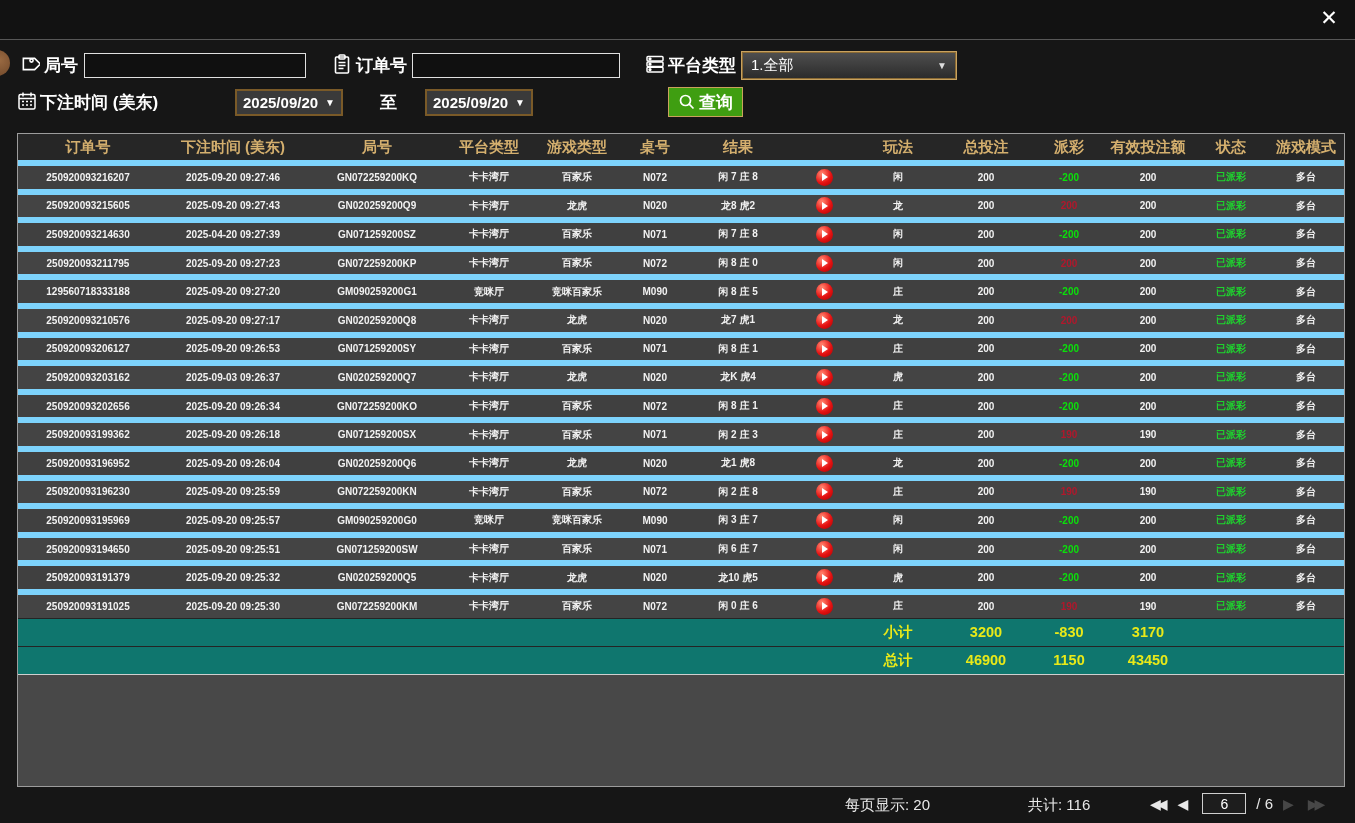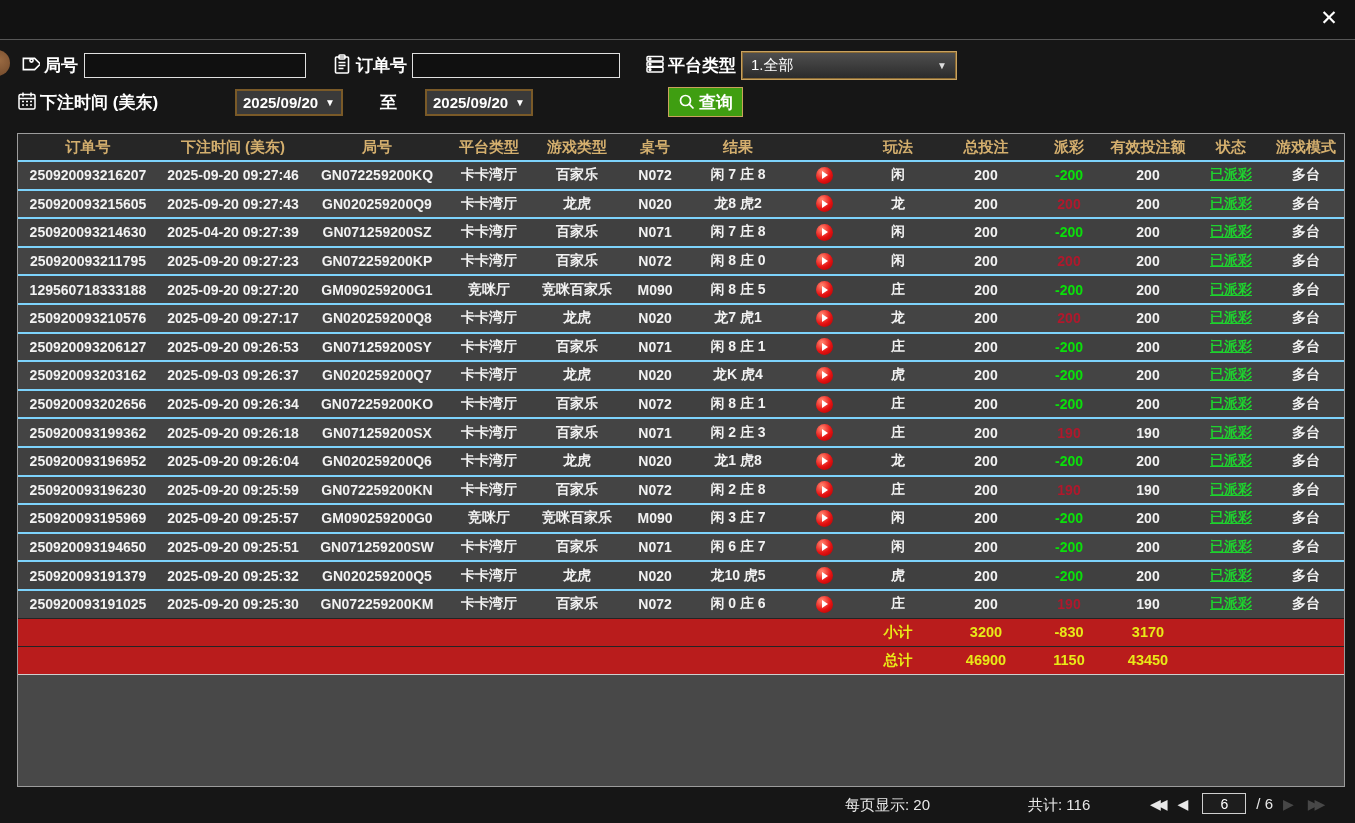--- a/index.html
+++ b/index.html
@@ -33,33 +33,33 @@
                 color:#fff; font-size:17px; font-weight:700; display:flex; align-items:center;
                 gap:3px; padding:0 9px; cursor:pointer; }
 
   
   .grid-table { position:absolute; left:17px; top:133px; width:1328px; height:654px;
                 border:1px solid #9c9c9c; background:#474747; display:flex; flex-direction:column; }
   .trow { display:grid; grid-template-columns:140px 150px 138px 86px 90px 66px 100px 72px 76px 100px 66px 92px 74px minmax(0,1fr);
           align-items:center; }
   .thead { height:26px; background:#262626; color:#d4af6e; font-size:15px; font-weight:700; flex:0 0 auto; }
   .thead span { text-align:center; }
-  .drow { height:28.6px; flex:0 0 auto; border-top:2px solid #7dd3fc; background:#404040; font-size:14px; }
+  .drow { height:28.6px; flex:0 0 auto; border-top:6px solid #7dd3fc; background:#404040; font-size:10px; }
   .drow.alt { background:#444444; }
   .drow span { text-align:center; color:#f2f2f2; font-weight:600; white-space:nowrap; }
   .cell-play { display:flex; justify-content:center; }
   .play-btn { width:17px; height:17px; border-radius:50%; cursor:pointer;
               background:radial-gradient(circle at 35% 28%, #ff7a66 8%, #e51212 55%, #a80000);
               display:flex; align-items:center; justify-content:center; }
   .play-btn i { display:block; width:0; height:0; border-left:6px solid #fff;
                 border-top:4px solid transparent; border-bottom:4px solid transparent; margin-left:2px; }
   .payout-green { color:#0ae00a !important; }
   .payout-red { color:#b1182c !important; }
-  .status-green { color:#1ed32e !important;text-decoration:underline; }
-  .sumrow { height:28px; flex:0 0 auto; border-top:1px solid #242424; background:#b91c1c;
+  .status-green { color:#1ed32e !important; }
+  .sumrow { height:28px; flex:0 0 auto; border-top:1px solid #242424; background:#0f766e;
             font-size:14.5px; }
   .sumrow span { text-align:center; color:#e9e918; font-weight:700; }
   .sum-label { grid-column:9; } .sum-bet { grid-column:10; } .sum-pay { grid-column:11; } .sum-valid { grid-column:12; }
   .filler { flex:1 1 auto; border-top:1px solid #cfcfcf; background:#484848; }
 
   
   .footerbar { position:absolute; left:0; top:787px; width:100%; height:46px; background:#161616;
                color:#e8e8e8; font-size:15px; }
   .per-page { position:absolute; left:845px; top:9px; }
   .total-count { position:absolute; left:1028px; top:9px; }

